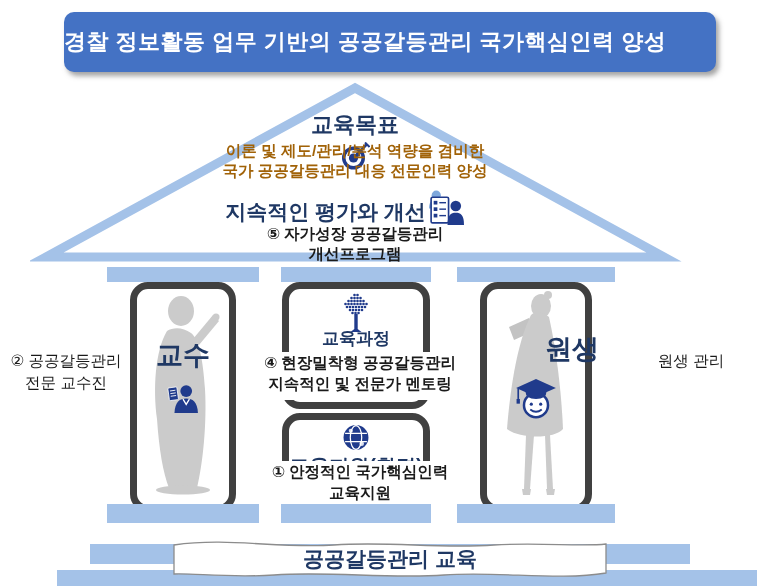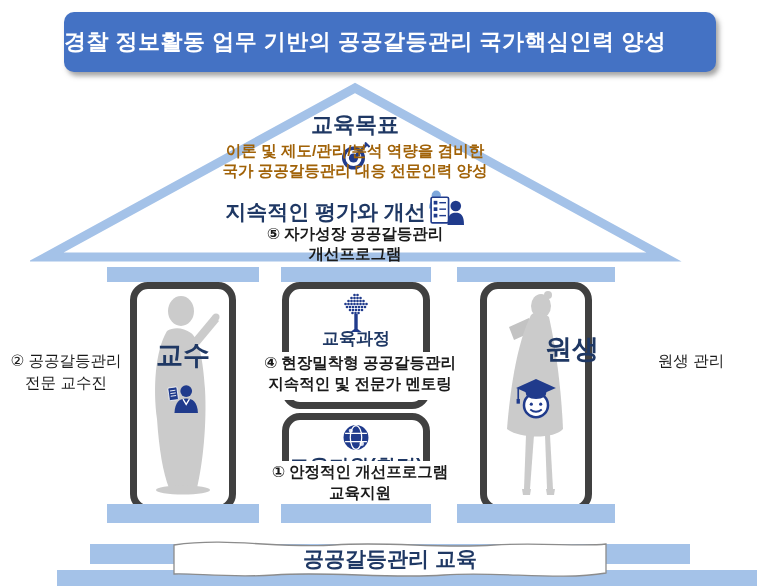--- a/index.html
+++ b/index.html
@@ -218,21 +218,21 @@
       <circle cx="13" cy="13" r="12" fill="#203B8C"></circle>
       <ellipse cx="13" cy="13" rx="5.5" ry="11.5" fill="none" stroke="#fff" stroke-width="1.2"></ellipse>
       <path d="M2.5,9 H23.5 M2.5,17 H23.5" stroke="#fff" stroke-width="1.2" fill="none"></path>
       <circle cx="8" cy="6.5" r="2" fill="#fff" opacity="0.85"></circle>
       <circle cx="18.5" cy="19" r="2.2" fill="#fff" opacity="0.85"></circle>
     </svg>
     <div class="mid-head" style="top:33px;font-size:20px;">교육지원(환경)</div>
   </div>
 
   <div class="abs overlay-text support-text">
-    <div>① 안정적인 개선프로그램</div>
+    <div>① 안정적인 국가핵심인력</div>
     <div>교육지원</div>
   </div>
 
   <div class="abs base base-l"></div>
   <div class="abs base base-m"></div>
   <div class="abs base base-r"></div>
 
   <div class="abs side-label side-left">
     <div>② 공공갈등관리</div>
     <div>전문 교수진</div>

